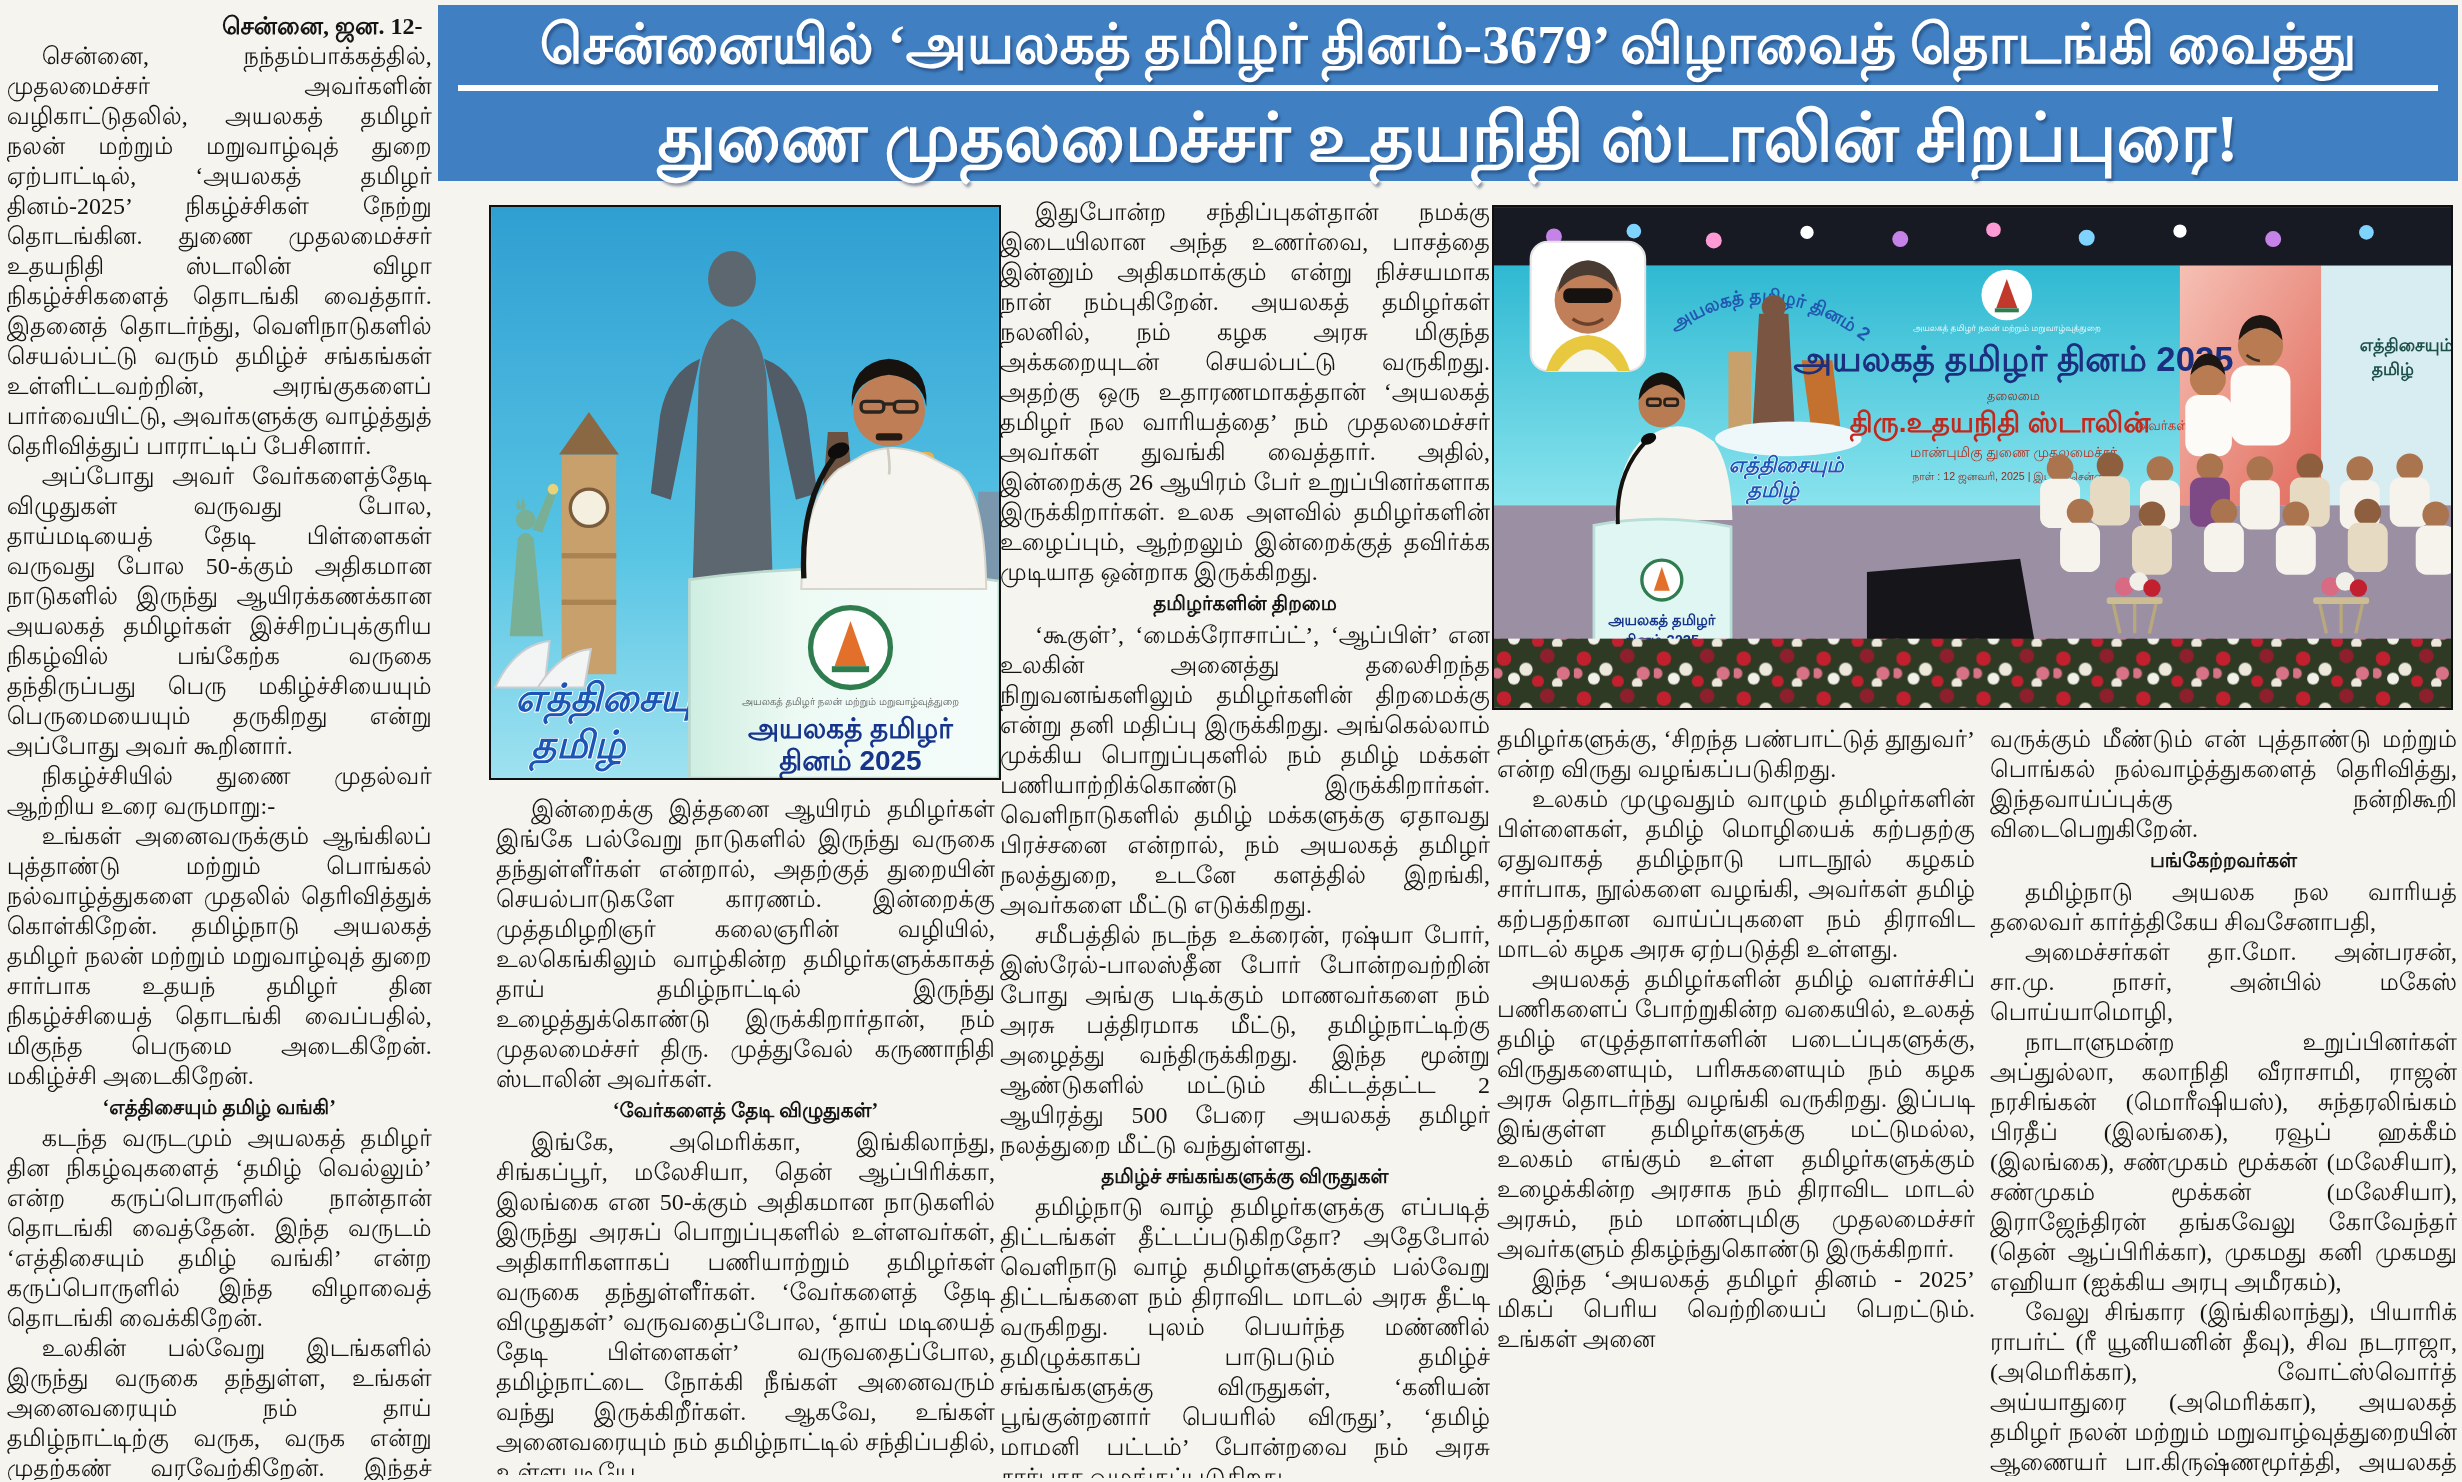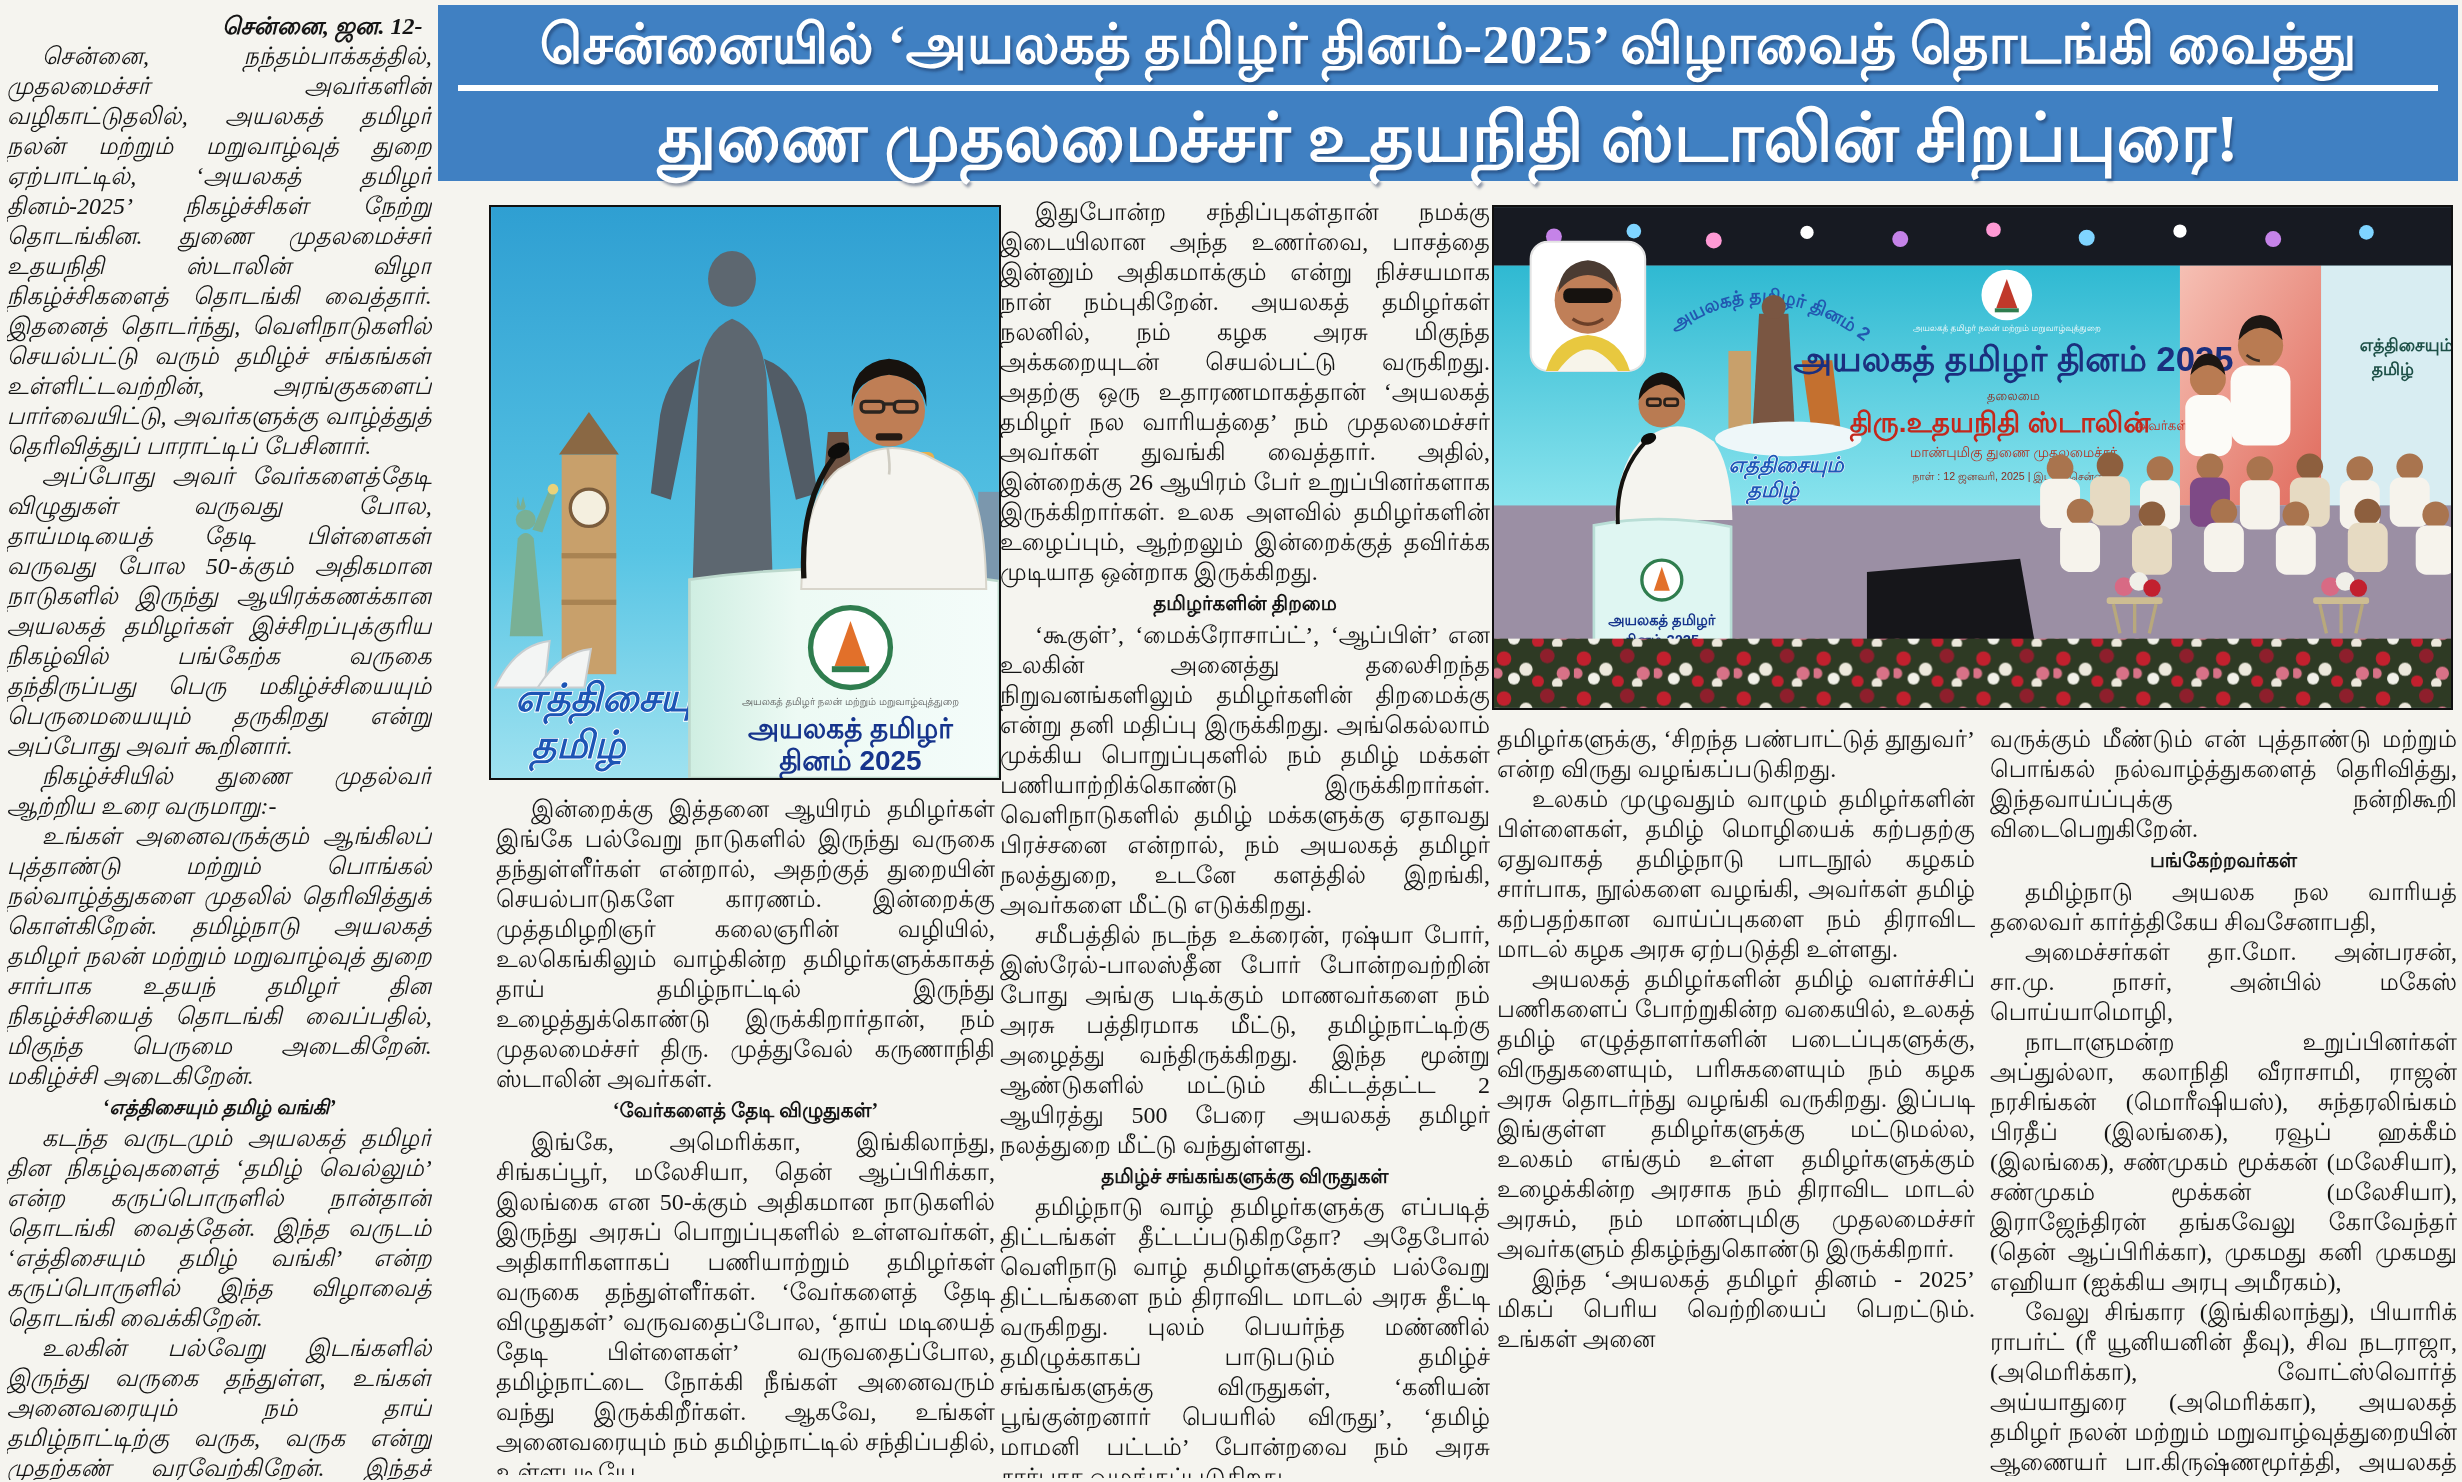--- a/index.html
+++ b/index.html
@@ -20,26 +20,26 @@
                 white-space:nowrap;text-shadow:2px 2.7px 2.7px rgba(20,40,80,.45);text-align:center;}
   .photo{position:absolute;border:2.7px solid #101010;overflow:hidden;background:#9fd8e8;}
   svg text{font-family:"Liberation Sans","DejaVu Sans",sans-serif;}
 </style>
 </head>
 <body>
 
 <div class="page">
 
   <div class="headline">
-    <div class="h1">சென்னையில் ‘அயலகத் தமிழர் தினம்-2025’ விழாவைத் தொடங்கி வைத்து</div>
+    <div class="h1">சென்னையில் ‘அயலகத் தமிழர் தினம்-3679’ விழாவைத் தொடங்கி வைத்து</div>
     <div class="rule"></div>
     <div class="h2">துணை முதலமைச்சர் உதயநிதி ஸ்டாலின் சிறப்புரை!</div>
   </div>
 
-  <div class="col" id="col1" style="left:6.7px;top:10.7px;width:425px;height:1469px;font-style:italic;">
+  <div class="col" id="col1" style="left:6.7px;top:10.7px;width:425px;height:1469px;">
     <p class="dateline">சென்னை, ஜன. 12-</p>
     <p class="para">சென்னை, நந்தம்பாக்கத்தில், முதலமைச்சர் அவர்களின் வழிகாட்டுதலில், அயலகத் தமிழர் நலன் மற்றும் மறுவாழ்வுத் துறை ஏற்பாட்டில், ‘அயலகத் தமிழர் தினம்-2025’ நிகழ்ச்சிகள் நேற்று தொடங்கின. துணை முதலமைச்சர் உதயநிதி ஸ்டாலின் விழா நிகழ்ச்சிகளைத் தொடங்கி வைத்தார். இதனைத் தொடர்ந்து, வெளிநாடுகளில் செயல்பட்டு வரும் தமிழ்ச் சங்கங்கள் உள்ளிட்டவற்றின், அரங்குகளைப் பார்வையிட்டு, அவர்களுக்கு வாழ்த்துத் தெரிவித்துப் பாராட்டிப் பேசினார்.</p>
     <p class="para">அப்போது அவர் வேர்களைத்தேடி விழுதுகள் வருவது போல, தாய்மடியைத் தேடி பிள்ளைகள் வருவது போல 50-க்கும் அதிகமான நாடுகளில் இருந்து ஆயிரக்கணக்கான அயலகத் தமிழர்கள் இச்சிறப்புக்குரிய நிகழ்வில் பங்கேற்க வருகை தந்திருப்பது பெரு மகிழ்ச்சியையும் பெருமையையும் தருகிறது என்று அப்போது அவர் கூறினார்.</p>
     <p class="para">நிகழ்ச்சியில் துணை முதல்வர் ஆற்றிய உரை வருமாறு:-</p>
     <p class="para">உங்கள் அனைவருக்கும் ஆங்கிலப் புத்தாண்டு மற்றும் பொங்கல் நல்வாழ்த்துகளை முதலில் தெரிவித்துக் கொள்கிறேன். தமிழ்நாடு அயலகத் தமிழர் நலன் மற்றும் மறுவாழ்வுத் துறை சார்பாக உதயந் தமிழர் தின நிகழ்ச்சியைத் தொடங்கி வைப்பதில், மிகுந்த பெருமை அடைகிறேன். மகிழ்ச்சி அடைகிறேன்.</p>
     <p class="subhead">‘எத்திசையும் தமிழ் வங்கி’</p>
     <p class="para">கடந்த வருடமும் அயலகத் தமிழர் தின நிகழ்வுகளைத் ‘தமிழ் வெல்லும்’ என்ற கருப்பொருளில் நான்தான் தொடங்கி வைத்தேன். இந்த வருடம் ‘எத்திசையும் தமிழ் வங்கி’ என்ற கருப்பொருளில் இந்த விழாவைத் தொடங்கி வைக்கிறேன்.</p>
     <p class="para">உலகின் பல்வேறு இடங்களில் இருந்து வருகை தந்துள்ள, உங்கள் அனைவரையும் நம் தாய் தமிழ்நாட்டிற்கு வருக, வருக என்று முதற்கண் வரவேற்கிறேன். இந்தச் சிறப்புக்குரிய நிகழ்வில் நாளைய தினம் நம் மாண்புமிகு முதலமைச்சர் அவர்கள் பங்கேற்று நிறைவு உரை ஆற்ற உள்ளார்.</p>
 
   </div>

